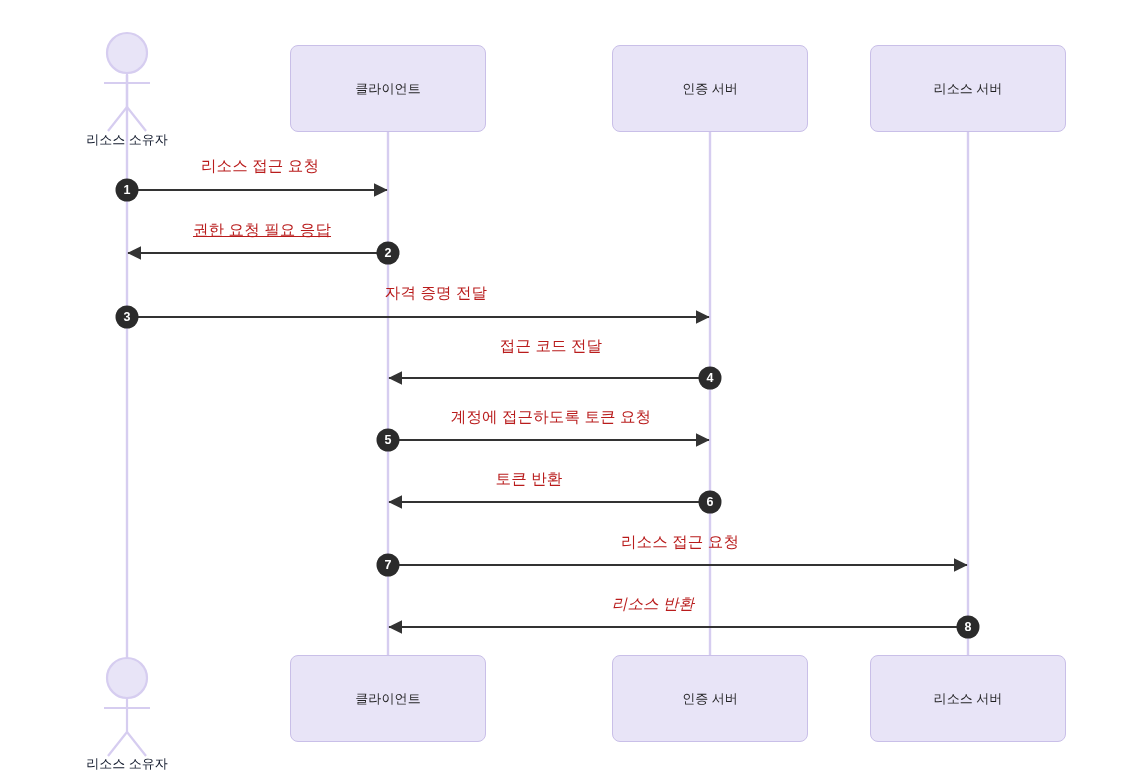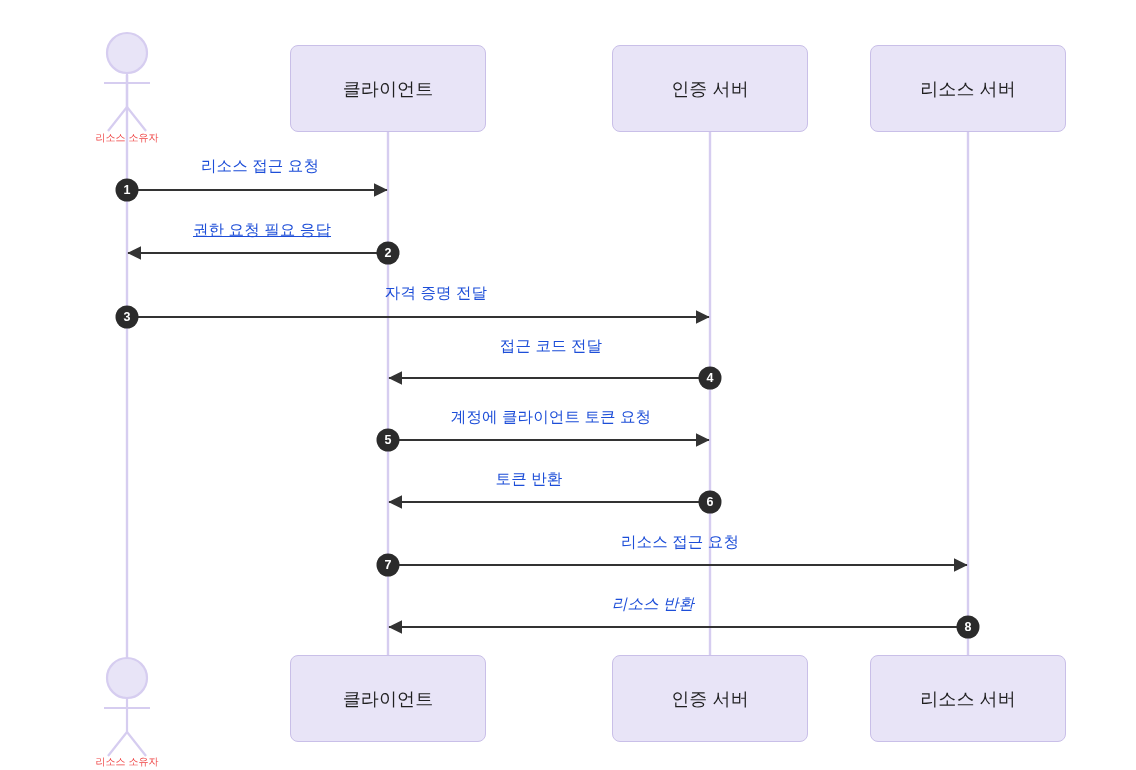--- a/index.html
+++ b/index.html
@@ -32,38 +32,39 @@
     width: 196px;
     height: 87px;
     background: #e8e4f7;
     border: 1px solid #c9bfe8;
     border-radius: 8px;
     display: flex;
     align-items: center;
     justify-content: center;
   }
   .participant-label {
-    font-size: 18px;
+    font-size: 13px;
     color: #1f1f20;
     letter-spacing: 0.1px;
     white-space: nowrap;
+    font-family: Liberation Serif, serif;
   }
   
   .actor-label {
     position: absolute;
-    font-size: 10px;
-    color: #ef4444;
+    font-size: 13px;
+    color: #0f172a;
     white-space: nowrap;
     transform: translateX(-50%);
   }
   
   .message-label {
     position: absolute;
     font-size: 15.5px;
-    color: #1d4ed8;
+    color: #b91c1c;
     white-space: nowrap;
     transform: translateX(-50%);
     letter-spacing: 0.1px;
   }
   
   .seq-badge {
     position: absolute;
     width: 23px;
     height: 23px;
     border-radius: 50%;
@@ -145,21 +146,21 @@
     </div>
   <div id="actor-labels-layer">
       <div class="actor-label" style="left: 127px; top: 131px;">리소스 소유자</div>
       <div class="actor-label" style="left: 127px; top: 755px;">리소스 소유자</div>
     </div>
   <div id="message-labels-layer">
       <div class="message-label" style="left: 260px; top: 156px;">리소스 접근 요청</div>
       <div class="message-label" style="left: 262px; top: 220px; text-decoration: underline;">권한 요청 필요 응답</div>
       <div class="message-label" style="left: 420px; top: 283px; margin-left: 16px;">자격 증명 전달</div>
       <div class="message-label" style="left: 551px; top: 336px;">접근 코드 전달</div>
-      <div class="message-label" style="left: 551px; top: 407px;">계정에 클라이언트 토큰 요청</div>
+      <div class="message-label" style="left: 551px; top: 407px;">계정에 접근하도록 토큰 요청</div>
       <div class="message-label" style="left: 529px; top: 469px;">토큰 반환</div>
       <div class="message-label" style="left: 680px; top: 532px;">리소스 접근 요청</div>
       <div class="message-label" style="left: 653px; top: 594px; font-style: italic;">리소스 반환</div>
     </div>
   <div id="badges-layer">
       <div class="seq-badge" style="left: 127px; top: 190px;">1</div>
       <div class="seq-badge" style="left: 388px; top: 253px;">2</div>
       <div class="seq-badge" style="left: 127px; top: 317px;">3</div>
       <div class="seq-badge" style="left: 710px; top: 378px;">4</div>
       <div class="seq-badge" style="left: 388px; top: 440px;">5</div>

